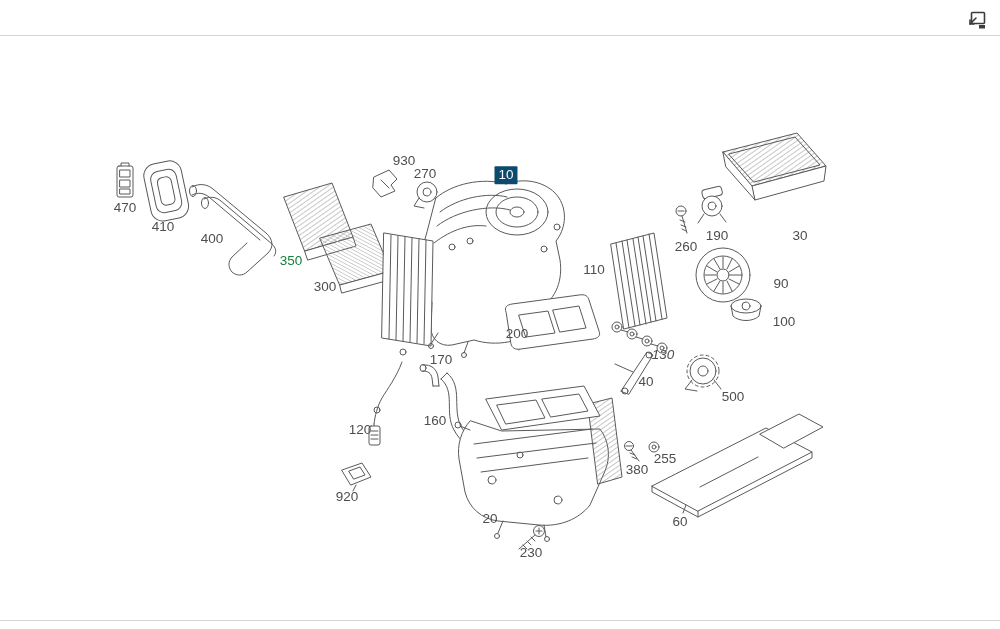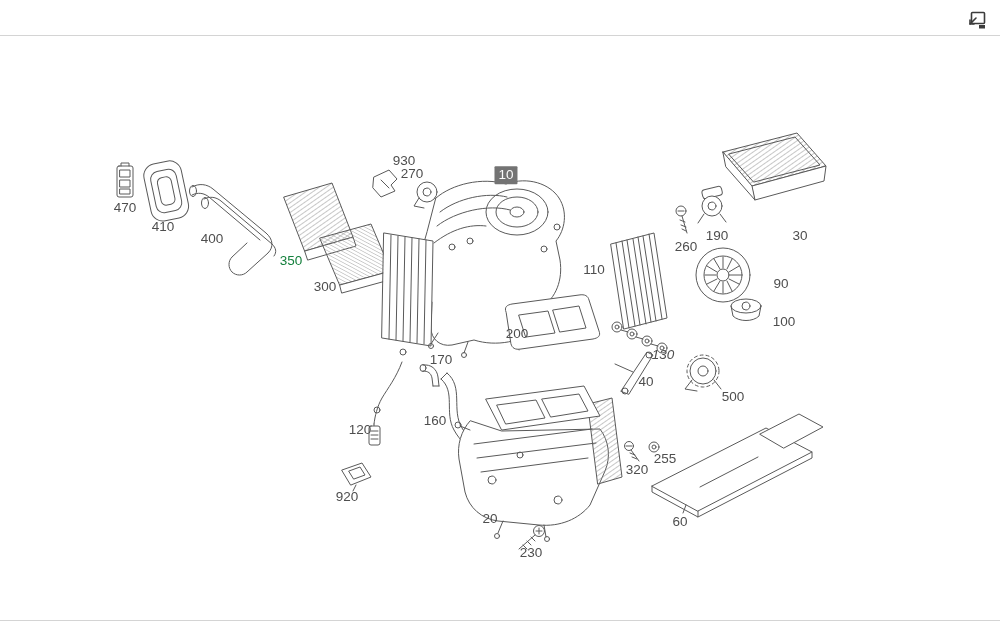--- a/index.html
+++ b/index.html
@@ -291,37 +291,37 @@
     </g>
   </svg>
 
   <div class="labels">
       <span class="part-label" style="left: 125px; top: 208px; color: rgb(78, 78, 78);">470</span>
       <span class="part-label" style="left: 163px; top: 227px; color: rgb(78, 78, 78);">410</span>
       <span class="part-label" style="left: 212px; top: 239px; color: rgb(78, 78, 78);">400</span>
       <span class="part-label" style="left: 291px; top: 261px; color: #15803d;">350</span>
       <span class="part-label" style="left: 325px; top: 287px; color: rgb(78, 78, 78);">300</span>
       <span class="part-label" style="left: 384px; top: 161px; color: rgb(78, 78, 78); margin-left: 20px;">930</span>
-      <span class="part-label" style="left: 412px; top: 174px; color: rgb(78, 78, 78);">270</span>
-      <span class="part-label" style="left: 506px; top: 175px; color: rgb(250, 250, 250); background: #737373;">10</span>
+      <span class="part-label" style="left: 425px; top: 174px; color: rgb(78, 78, 78);">270</span>
+      <span class="part-label" style="left: 506px; top: 175px; color: rgb(250, 250, 250); background: #0c4a6e;">10</span>
       <span class="part-label" style="left: 594px; top: 270px; color: rgb(78, 78, 78);">110</span>
       <span class="part-label" style="left: 517px; top: 334px; color: rgb(78, 78, 78);">200</span>
       <span class="part-label" style="left: 686px; top: 238px; color: rgb(78, 78, 78); margin-top: 9px;">260</span>
       <span class="part-label" style="left: 717px; top: 236px; color: rgb(78, 78, 78);">190</span>
       <span class="part-label" style="left: 800px; top: 213px; color: rgb(78, 78, 78); margin-top: 23px;">30</span>
       <span class="part-label" style="left: 767px; top: 284px; color: rgb(78, 78, 78); margin-left: 14px;">90</span>
       <span class="part-label" style="left: 784px; top: 322px; color: rgb(78, 78, 78);">100</span>
       <span class="part-label" style="left: 663px; top: 355px; color: rgb(78, 78, 78); font-style: italic;">130</span>
       <span class="part-label" style="left: 646px; top: 382px; color: rgb(78, 78, 78);">40</span>
       <span class="part-label" style="left: 733px; top: 397px; color: rgb(78, 78, 78);">500</span>
       <span class="part-label" style="left: 441px; top: 360px; color: rgb(78, 78, 78);">170</span>
       <span class="part-label" style="left: 435px; top: 421px; color: rgb(78, 78, 78); text-align: center;">160</span>
       <span class="part-label" style="left: 360px; top: 430px; color: rgb(78, 78, 78);">120</span>
       <span class="part-label" style="left: 347px; top: 497px; color: rgb(78, 78, 78);">920</span>
-      <span class="part-label" style="left: 637px; top: 470px; color: rgb(78, 78, 78);">320</span>
+      <span class="part-label" style="left: 637px; top: 470px; color: rgb(78, 78, 78);">380</span>
       <span class="part-label" style="left: 665px; top: 459px; color: rgb(78, 78, 78);">255</span>
       <span class="part-label" style="left: 490px; top: 519px; color: rgb(78, 78, 78);">20</span>
       <span class="part-label" style="left: 531px; top: 553px; color: rgb(78, 78, 78);">230</span>
       <span class="part-label" style="left: 680px; top: 522px; color: rgb(78, 78, 78);">60</span>
     </div>
 
   <div class="rule bottom"></div>
 </div>
 
 </body></html>

